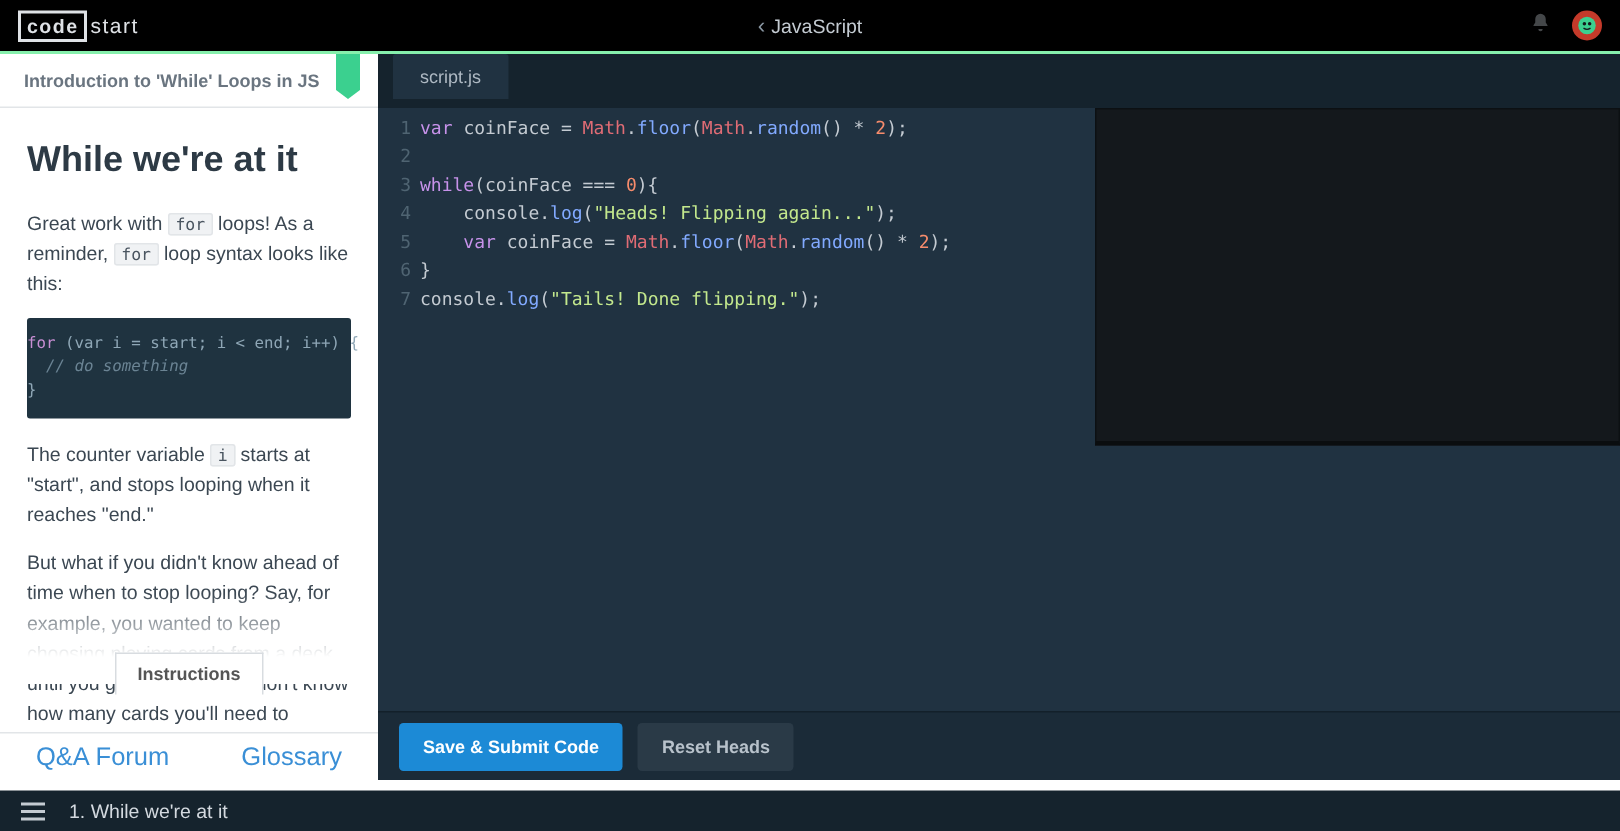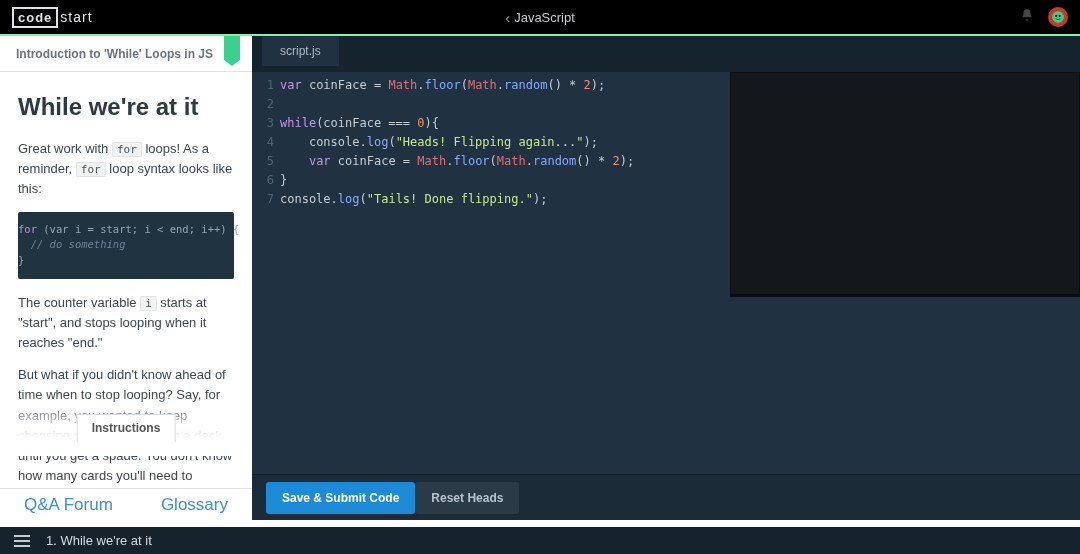--- a/index.html
+++ b/index.html
@@ -21,21 +21,21 @@
 .lesson-bar { height: 36px; border-bottom: 1px solid #e2e5e8; display: flex; align-items: center; padding: 0 16px; color: #6a7580; font-size: 12px; font-weight: 600; position: relative; }
 .ribbon { position: absolute; right: 12px; top: 0; width: 16px; height: 24px; background: #3bd08f; }
 .ribbon:after { content: ""; position: absolute; bottom: -6px; left: 0; border-left: 8px solid transparent; border-right: 8px solid transparent; border-top: 6px solid #3bd08f; }
 .lesson-body { padding: 16px 18px; overflow: hidden; flex: 1; color: #3b4752; font-size: 13px; line-height: 1.55; position: relative; }
 .lesson-body h1 { font-size: 24px; font-weight: 700; color: #2d3a45; margin-bottom: 14px; }
 .lesson-body p { margin-bottom: 12px; }
 .inline-code { font-family: Menlo, Consolas, monospace; background: #f0f2f4; border: 1px solid #e2e5e8; border-radius: 2px; padding: 0 4px; font-size: 11px; color: #4a5560; }
 .code-block { background: #1f3340; color: #8fa7b6; font-family: Menlo, Consolas, monospace; font-size: 10.5px; padding: 10px 0; border-radius: 2px; margin-bottom: 14px; line-height: 1.5; white-space: pre; }
 .code-block .kw { color: #c88fd4; }
 .code-block .cm { color: #6b8494; font-style: italic; }
-.instructions-tab { position: absolute; bottom: 46px; left: 50%; transform: translateX(-50%); background: #fff; border: 1px solid #d8dce0; border-bottom: none; color: #555; font-weight: 600; font-size: 12px; padding: 4px 14px; z-index: 3; }
+.instructions-tab { position: absolute; bottom: 25px; left: 50%; transform: translateX(-50%); background: #fff; border: 1px solid #d8dce0; border-bottom: none; color: #555; font-weight: 600; font-size: 12px; padding: 4px 14px; z-index: 3; }
 .fade-overlay { position: absolute; left: 0; right: 0; bottom: 32px; height: 60px; background: linear-gradient(to bottom, rgba(255,255,255,0), #fff 70%); pointer-events: none; z-index: 2; }
 .sidebar-footer { height: 32px; border-top: 1px solid #e2e5e8; display: flex; align-items: center; justify-content: space-around; background: #fff; position: relative; z-index: 4; }
 .sidebar-footer a { font-size: 17px; color: #3a8fd6; text-decoration: none; }
 
 .editor-area { flex: 1; background: #203241; display: flex; flex-direction: column; position: relative; }
 .tab-row { height: 36px; background: #15232d; display: flex; align-items: flex-start; padding-left: 10px; }
 .tab { background: #203241; color: #aeb9c3; font-size: 12px; padding: 8px 18px; border-top-left-radius: 2px; border-top-right-radius: 2px; }
 .code-viewport { flex: 1; display: flex; font-family: Menlo, Consolas, monospace; font-size: 12px; line-height: 1.6; padding-top: 4px; }
 .gutter { width: 28px; text-align: right; color: #4f6472; padding-right: 6px; user-select: none; }
 .gutter div { height: 19px; }
@@ -44,21 +44,21 @@
 .tk-kw { color: #c792ea; }
 .tk-id { color: #c4cbd2; }
 .tk-fn { color: #82aaff; }
 .tk-pn { color: #c4cbd2; }
 .tk-num { color: #f78c6c; }
 .tk-str { color: #c3e88d; }
 .tk-cls { color: #e06c75; }
 
 .output-panel { position: absolute; top: 36px; right: 0; width: 350px; height: 225px; background: #14181c; border: 1px solid #0c1013; border-bottom: 3px solid #0a0d0f; z-index: 5; }
 
-.action-bar { height: 46px; background: #1b2b38; border-top: 1px solid #13202a; display: flex; align-items: center; padding: 0 14px; }
+.action-bar { height: 46px; background: #1b2b38; border-top: 1px solid #13202a; display: flex; align-items: center; padding: 0 14px; gap: 10px; }
 .btn-primary { background: #1c8ad6; color: #fff; border: none; font-size: 12px; font-weight: 600; padding: 9px 16px; border-radius: 3px; cursor: pointer; }
 .btn-secondary { background: #2a3a47; color: #b8c2cb; border: none; font-size: 12px; font-weight: 600; padding: 9px 16px; border-radius: 3px; cursor: pointer; }
 
 .bottombar { height: 34px; background: #15232d; border-top: 7px solid #ffffff; display: flex; align-items: center; padding: 0 14px; color: #d4dae0; font-size: 13px; gap: 16px; }
 .burger { display: flex; flex-direction: column; gap: 3px; cursor: pointer; }
 .burger span { display: block; width: 16px; height: 2px; background: #c4cbd2; }
 </style>
 </head>
 <body>
 

